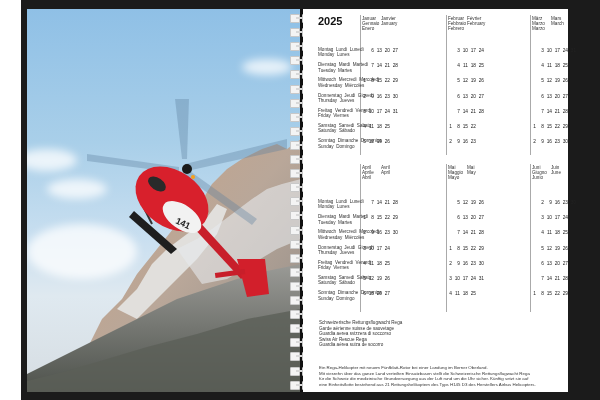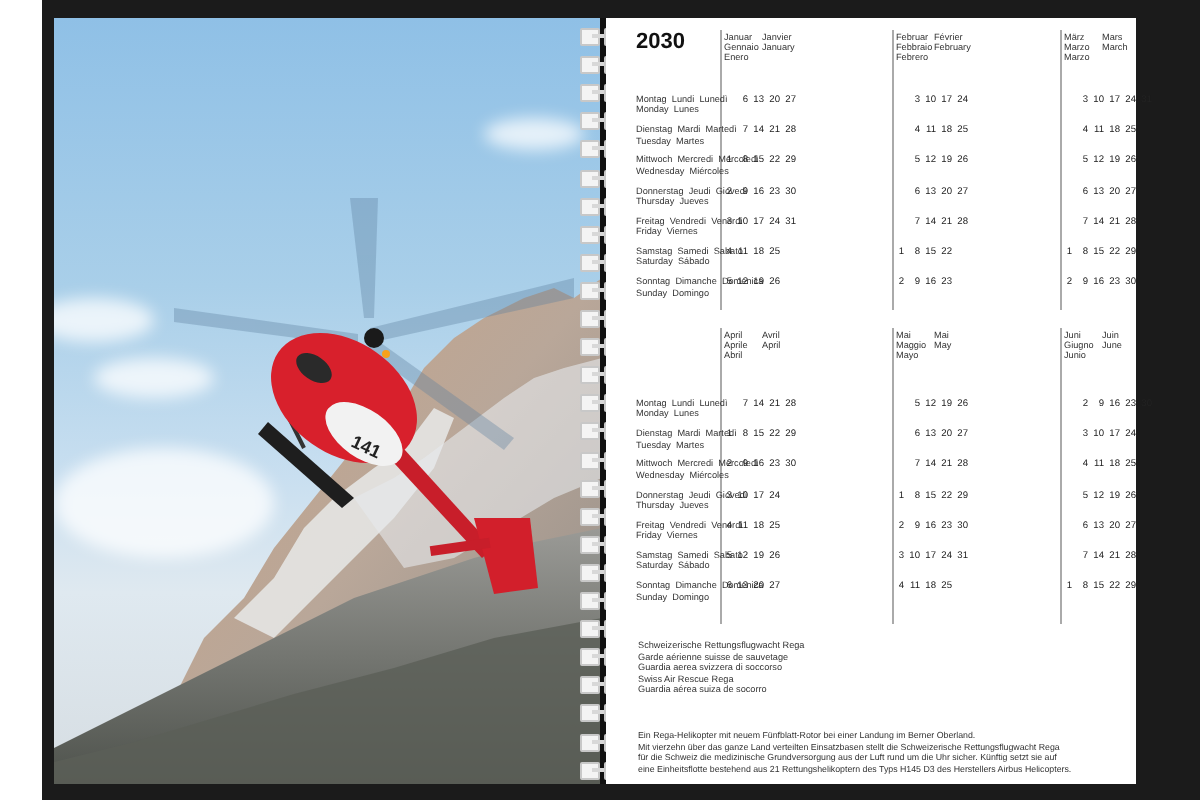--- a/index.html
+++ b/index.html
@@ -231,21 +231,21 @@
       <div class="r"></div>
     </div>
     <div class="ring" style="top: 366.6px;">
       <div class="l"></div>
       <div class="bar"></div>
       <div class="r"></div>
     </div>
   </div>
 
 <div class="page">
-  <div class="year">2030</div>
+  <div class="year">2025</div>
 
   <div class="block" id="block0" style="top:0;">
       <div class="mhead" style="left: 59px; top: 7px;">
         <div class="c" style="left:0">
           <div>Januar</div>
           <div>Gennaio</div>
           <div>Enero</div>
         </div>
         <div class="c" style="left:19px">
           <div>Janvier</div>

